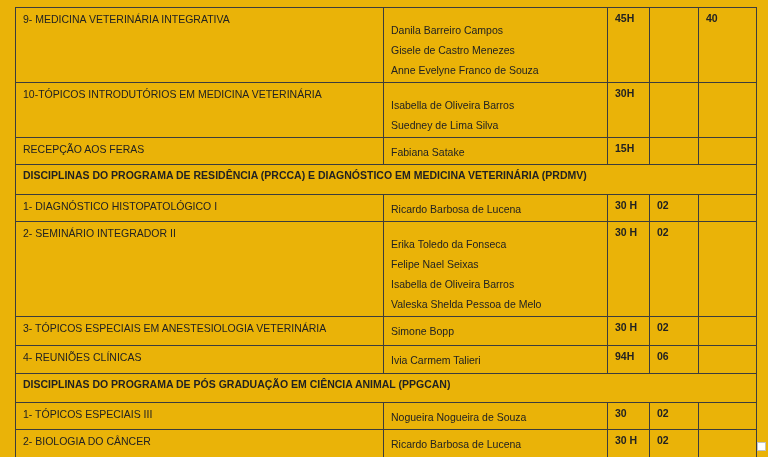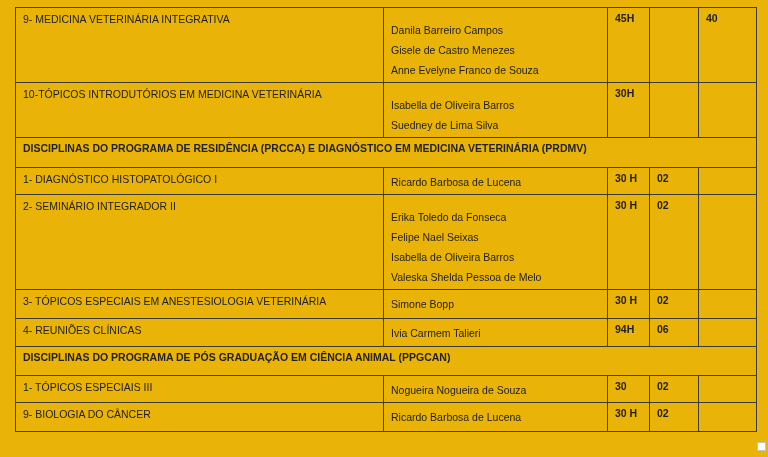--- a/index.html
+++ b/index.html
@@ -80,20 +80,31 @@
           <td class="professors-cell">
             <div class="prof-list">
               <div class="prof-line">Isabella de Oliveira Barros</div>
               <div class="prof-line">Suedney de Lima Silva</div>
             </div>
           </td>
           <td class="num-cell">30H</td>
           <td class="num-cell"></td>
           <td class="num-cell"></td>
         </tr>
+        <tr style="height: 25px;">
+          <td class="discipline-cell">RECEPÇÃO AOS FERAS</td>
+          <td class="professors-cell">
+            <div class="prof-list">
+              <div class="prof-line">Fabiana Satake</div>
+            </div>
+          </td>
+          <td class="num-cell">15H</td>
+          <td class="num-cell"></td>
+          <td class="num-cell"></td>
+        </tr>
         <tr class="section-header" style="height: 30px;">
           <td colspan="5">DISCIPLINAS DO PROGRAMA DE RESIDÊNCIA (PRCCA) E DIAGNÓSTICO EM MEDICINA VETERINÁRIA (PRDMV)</td>
         </tr>
         <tr style="height: 27px;">
           <td class="discipline-cell">1- DIAGNÓSTICO HISTOPATOLÓGICO I</td>
           <td class="professors-cell">
             <div class="prof-list">
               <div class="prof-line">Ricardo Barbosa de Lucena</div>
             </div>
           </td>
@@ -145,21 +156,21 @@
           <td class="professors-cell">
             <div class="prof-list">
               <div class="prof-line">Nogueira Nogueira de Souza</div>
             </div>
           </td>
           <td class="num-cell">30</td>
           <td class="num-cell">02</td>
           <td class="num-cell"></td>
         </tr>
         <tr style="height: 29px;">
-          <td class="discipline-cell">9- BIOLOGIA DO CÂNCER</td>
+          <td class="discipline-cell">2- BIOLOGIA DO CÂNCER</td>
           <td class="professors-cell">
             <div class="prof-list">
               <div class="prof-line">Ricardo Barbosa de Lucena</div>
             </div>
           </td>
           <td class="num-cell">30 H</td>
           <td class="num-cell">02</td>
           <td class="num-cell"></td>
         </tr>
       </tbody>

